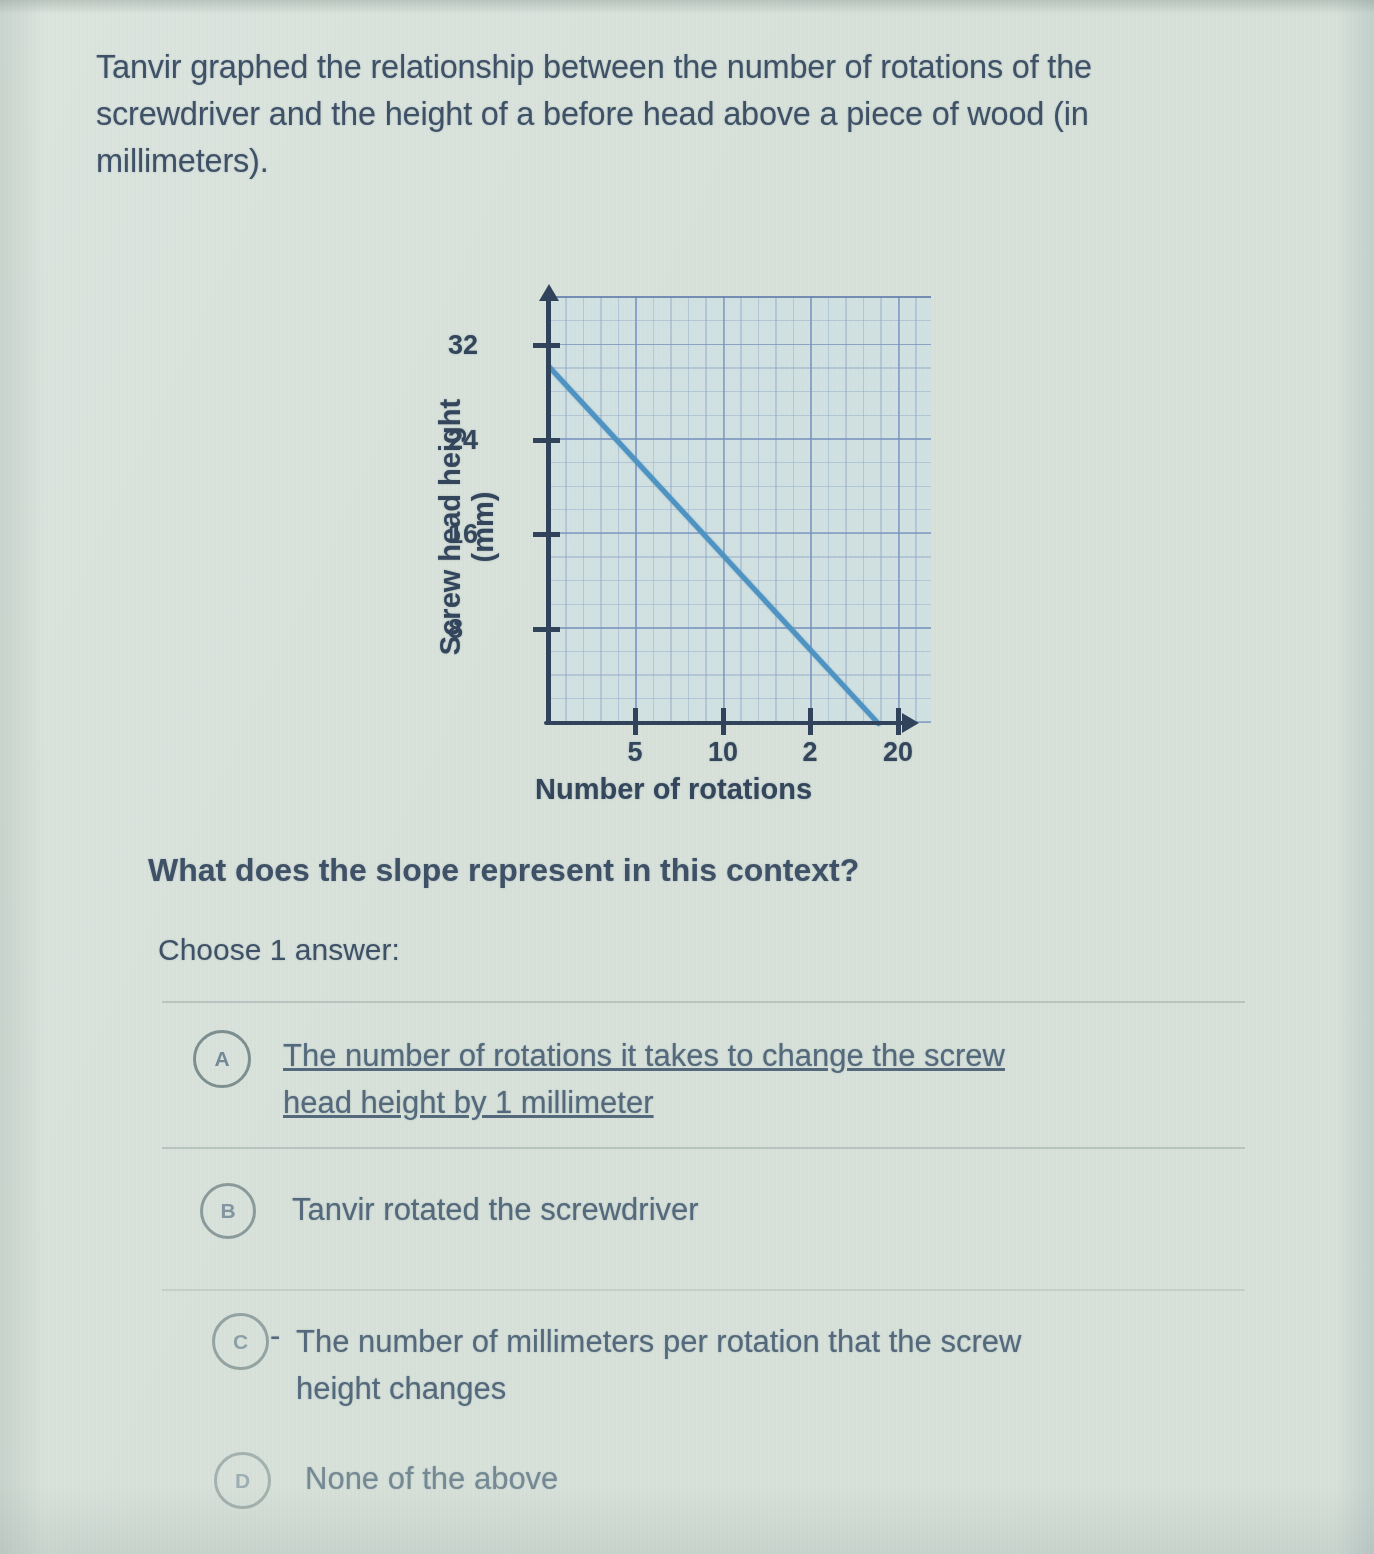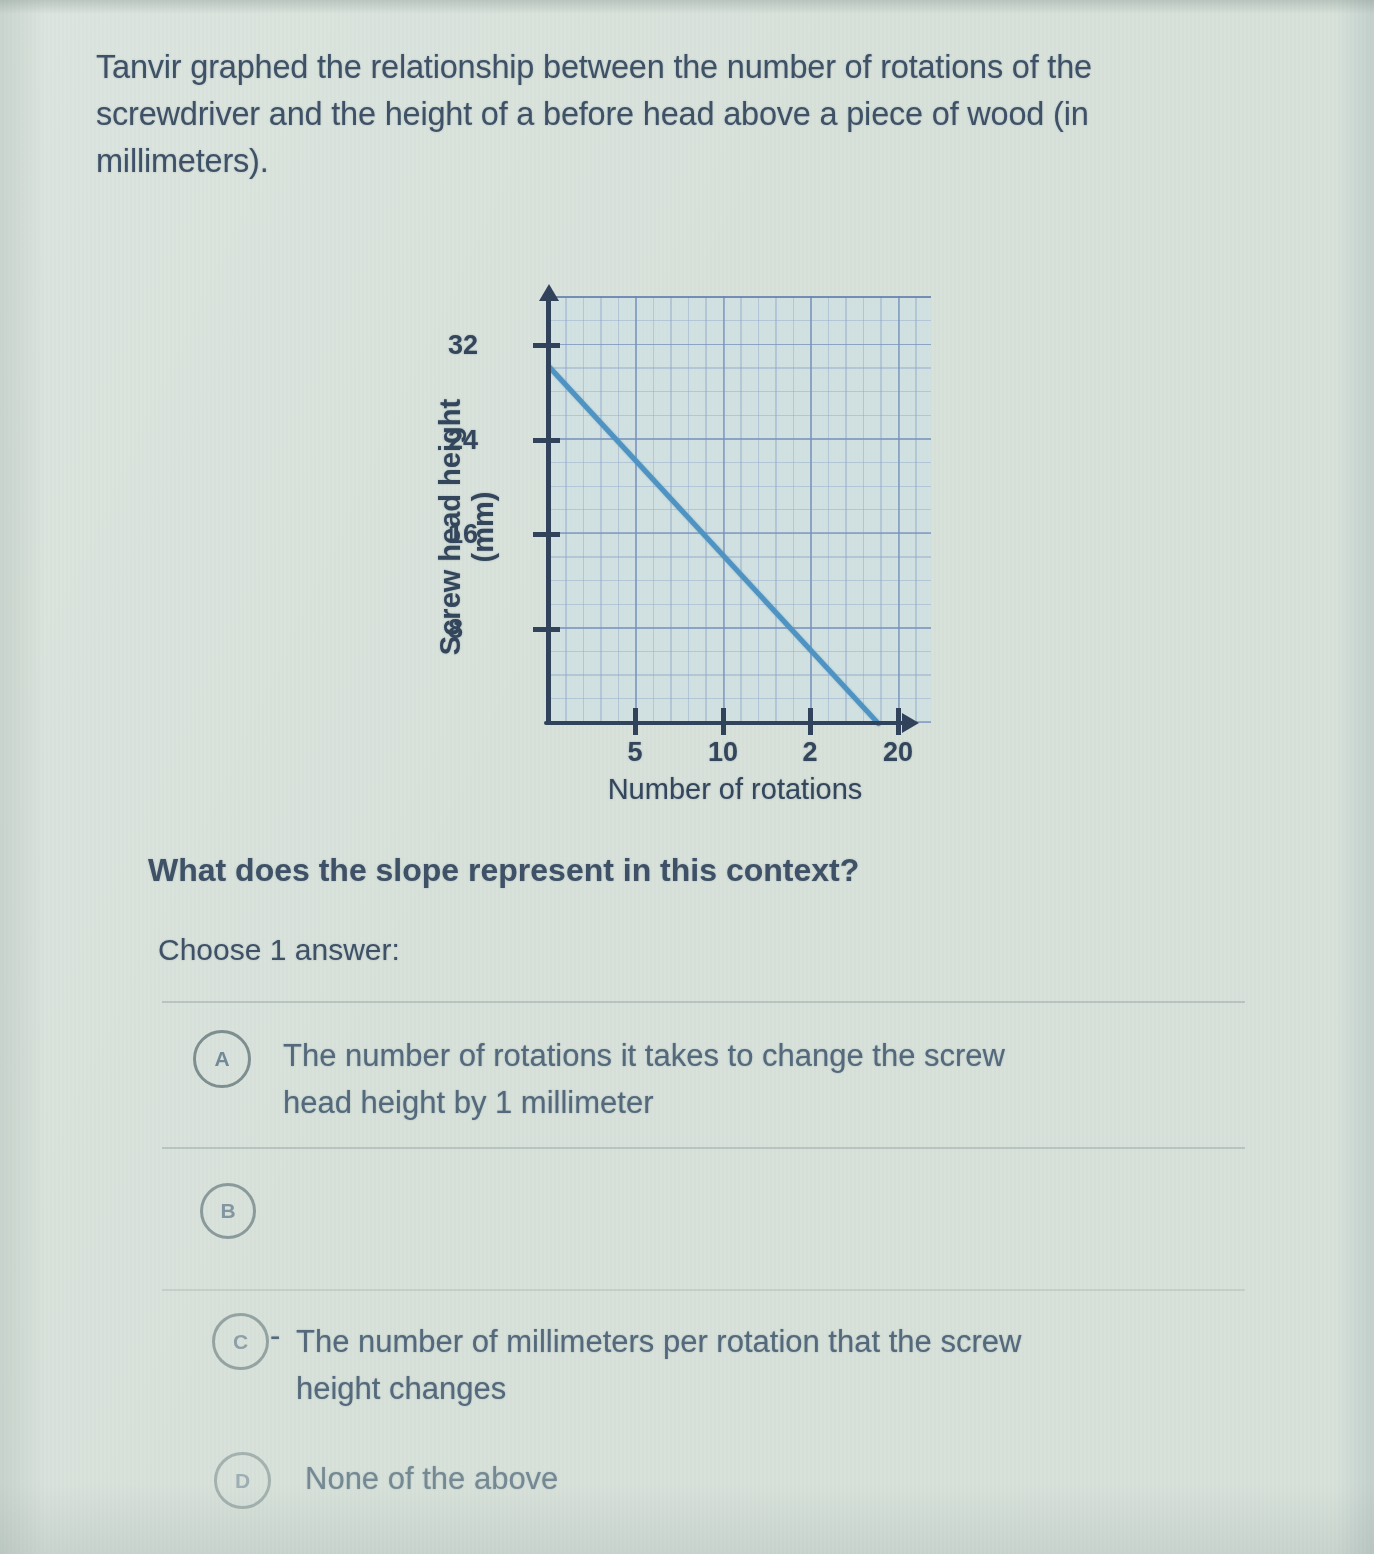--- a/index.html
+++ b/index.html
@@ -49,41 +49,41 @@
                  border-top:10px solid transparent; border-bottom:10px solid transparent;
                  border-left:17px solid #31435a; }
   .ytickmark { position:absolute; left:533px; width:27px; height:4.5px; background:#31435a; }
   .xtickmark { position:absolute; top:708px; width:4.5px; height:27px; background:#31435a; }
   .yticklabel { position:absolute; left:448px; width:80px; height:34px; text-align:left;
                 font-size:27px; font-weight:700; color:#33465c; line-height:34px;
                 text-shadow:0 0 2px rgba(51,70,92,.35); }
   .xticklabel { position:absolute; top:737px; width:70px; text-align:center;
                 font-size:27px; font-weight:700; color:#33465c;
                 text-shadow:0 0 2px rgba(51,70,92,.35); }
-  .xlabel { position:absolute; left:535px; top:773px; width:400px; text-align:center;
-            font-size:29px; font-weight:400; color:#33465c;
+  .xlabel { position:absolute; left:535px; top:773px; width:400px; text-align:left;
+            font-size:29px; font-weight:700; color:#33465c;
             text-shadow:0 0 2px rgba(51,70,92,.35); }
   .ylabel { position:absolute; left:302px; top:494px; width:330px; text-align:center;
             font-size:29px; font-weight:700; color:#33465c;
             transform:rotate(-90deg); text-shadow:0 0 2px rgba(51,70,92,.35); }
 
   
   .opt-row { position:absolute; left:160px; width:1100px; cursor:pointer; }
   .rowA { top:1016px; height:128px; } .rowB { top:1168px; height:118px; }
   .rowC { top:1300px; height:118px; } .rowD { top:1438px; height:92px; }
   .radio { position:absolute; border:3px solid rgba(92,112,116,.8); border-radius:50%;
            display:flex; align-items:center; justify-content:center;
            font-size:21px; font-weight:700; color:#6b8292; }
   .rA { left:33px; top:14px; width:58px; height:58px; opacity:.92; }
   .rB { left:40px; top:15px; width:56px; height:56px; opacity:.78; }
   .rC { left:52px; top:13px; width:57px; height:57px; opacity:.68; }
   .rD { left:54px; top:14px; width:57px; height:57px; opacity:.52; }
   .opt-text { position:absolute; width:860px; font-size:31px; line-height:47px;
               color:#54697b; text-shadow:0 0 1.5px rgba(84,105,123,.55); }
-  .tA { left:123px; top:16px; } .tB { left:132px; top:18px; }
+  .tA { left:123px; top:16px;text-decoration:underline; } .tB { left:132px; top:18px; }
   .tC { left:136px; top:18px; } .tD { left:145px; top:17px; color:#5d7482; opacity:.8; }
   .dashC { position:absolute; left:110px; top:18px; font-size:31px; color:#54697b;
            text-shadow:0 0 1.5px rgba(84,105,123,.5); }
 </style>
 </head>
 <body>
 
 <div class="page">
 
   <div class="title txt">
@@ -142,20 +142,21 @@
     </div>
   </div>
 
   <div class="divider d2"></div>
 
   <div class="opt-row rowB">
     <div class="radio rB">
       <span>B</span>
     </div>
     <div class="opt-text tB">
+      <div>Tanvir rotated the screwdriver</div>
     </div>
   </div>
 
   <div class="divider d3"></div>
 
   <div class="opt-row rowC">
     <div class="radio rC">
       <span>C</span>
     </div>
     <div class="dashC">-</div>

